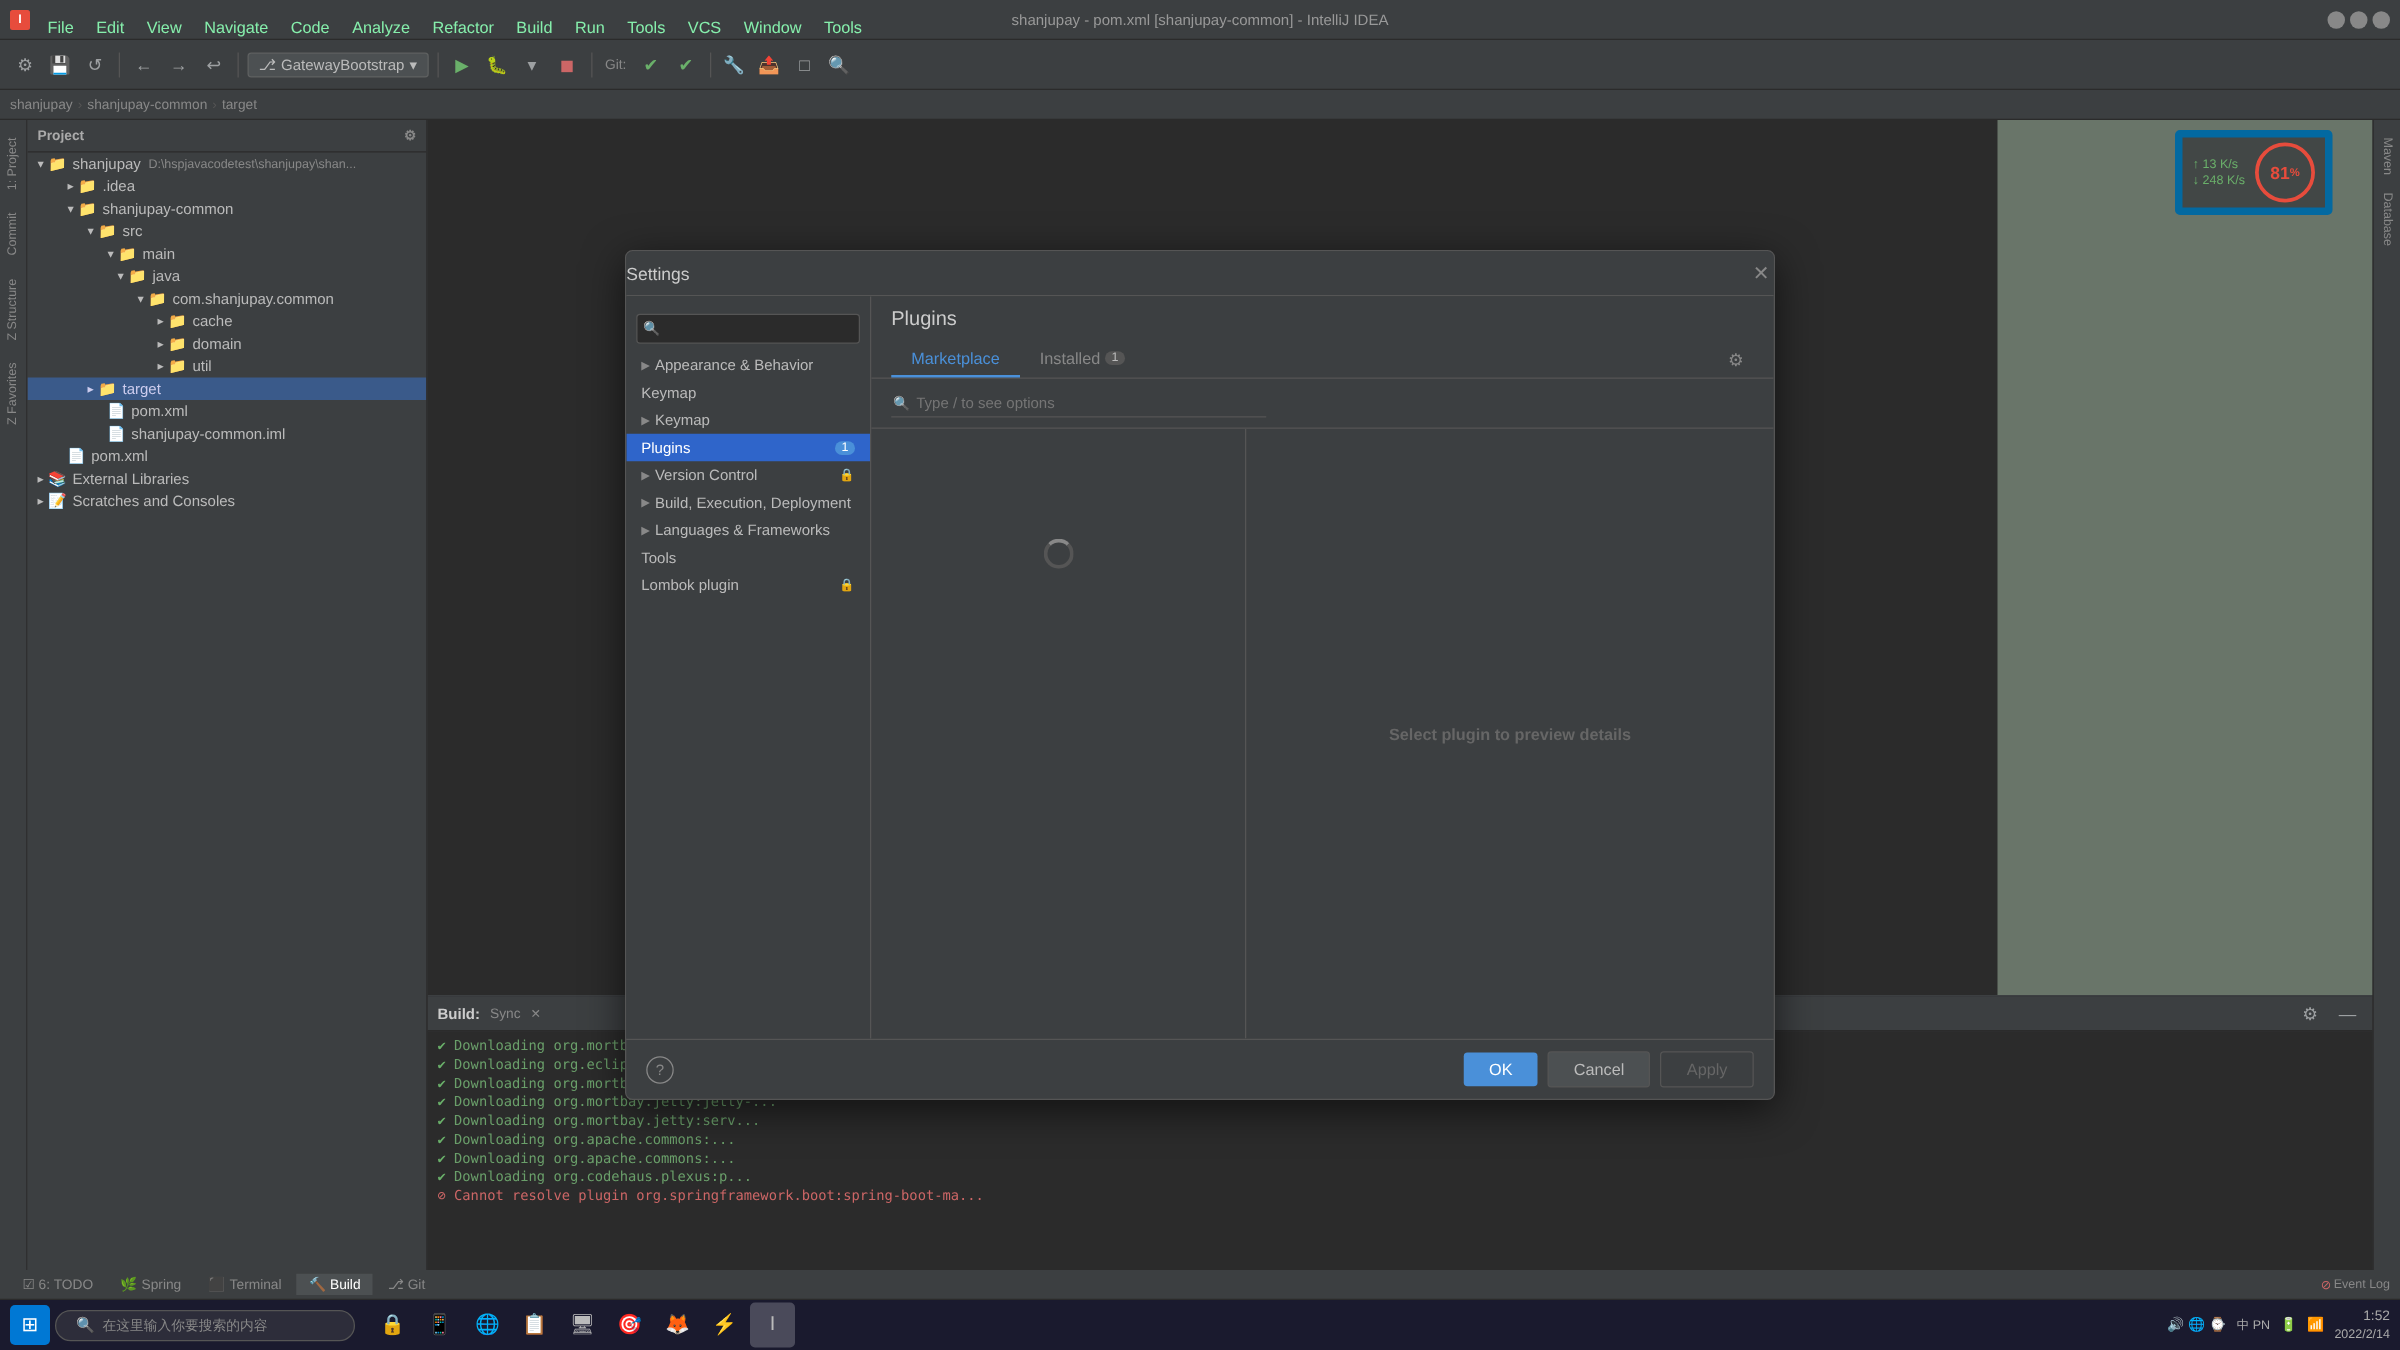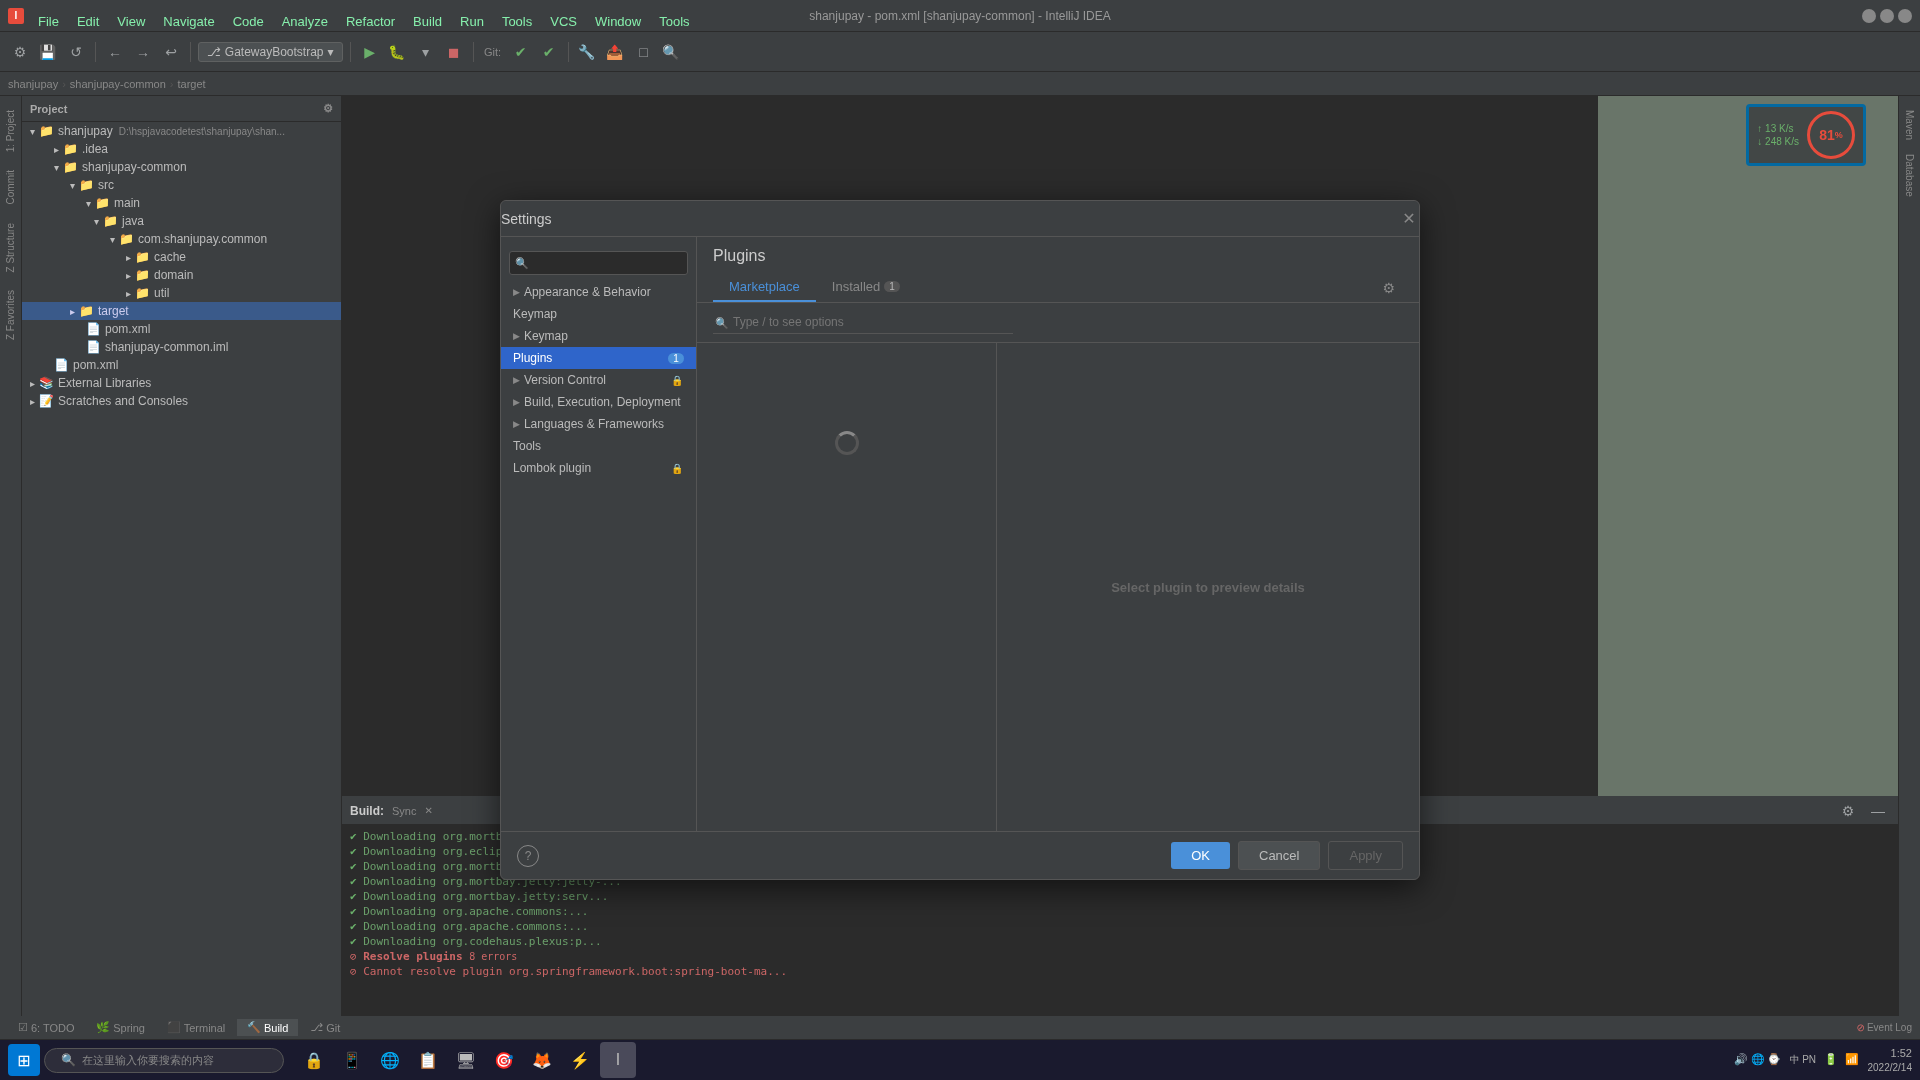--- a/index.html
+++ b/index.html
@@ -358,21 +358,21 @@
     .btn-apply {
       background: transparent; color: #666;
       border: 1px solid #555;
     }
 
     
     .network-stats {
       position: absolute;
       top: 8px; right: 32px;
       background: rgba(60,63,65,0.85);
-      border: 3px solid #0369a1;
+      border: 6px solid #0369a1;
       border-radius: 4px;
       padding: 4px 8px;
       display: flex; align-items: center; gap: 8px;
       font-size: 10px; color: #888;
     }
     .cpu-circle {
       width: 48px; height: 48px;
       border-radius: 50%;
       border: 3px solid #e74c3c;
       display: flex; align-items: center; justify-content: center;
@@ -664,26 +664,20 @@
       </div>
       <div class="build-content">
         <div class="build-line success"><span class="check">✔</span> <span>Downloading org.mortbay.jetty:jetty-...</span></div>
         <div class="build-line success"><span class="check">✔</span> <span>Downloading org.eclipse.jetty:jetty-...</span></div>
         <div class="build-line success"><span class="check">✔</span> <span>Downloading org.mortbay.jetty:jetty-...</span></div>
         <div class="build-line success"><span class="check">✔</span> <span>Downloading org.mortbay.jetty:jetty-...</span></div>
         <div class="build-line success"><span class="check">✔</span> <span>Downloading org.mortbay.jetty:serv...</span></div>
         <div class="build-line success"><span class="check">✔</span> <span>Downloading org.apache.commons:...</span></div>
         <div class="build-line success"><span class="check">✔</span> <span>Downloading org.apache.commons:...</span></div>
         <div class="build-line success"><span class="check">✔</span> <span>Downloading org.codehaus.plexus:p...</span></div>
-        <div class="build-line">
-          <span style="color:#cc6666;">⊘</span>
-          <span style="color:#cc6666; font-weight:bold;">Resolve plugins</span>
-          <span style="color:#888;"> </span>
-          <span style="color:#cc6666; font-size:10px;">8 errors</span>
-        </div>
         <div class="build-line error">
           <span style="color:#cc6666;">⊘</span>
           <span>Cannot resolve plugin org.springframework.boot:spring-boot-ma...</span>
         </div>
       </div>
     </div>
   </div>
 
   <div class="right-tools">
     <div class="right-tool-btn">Maven</div>

